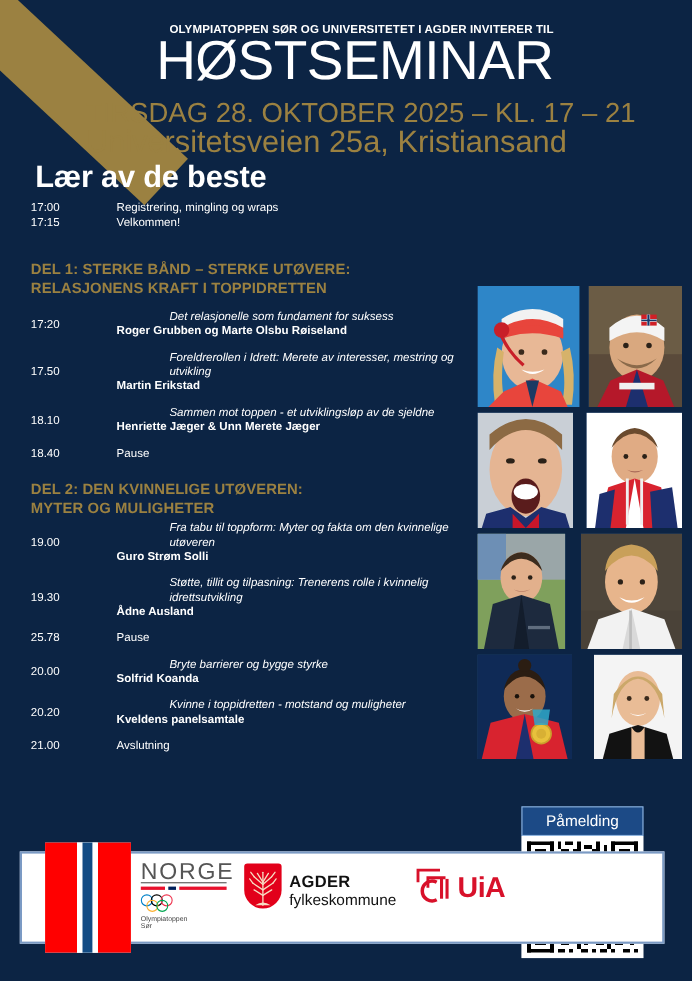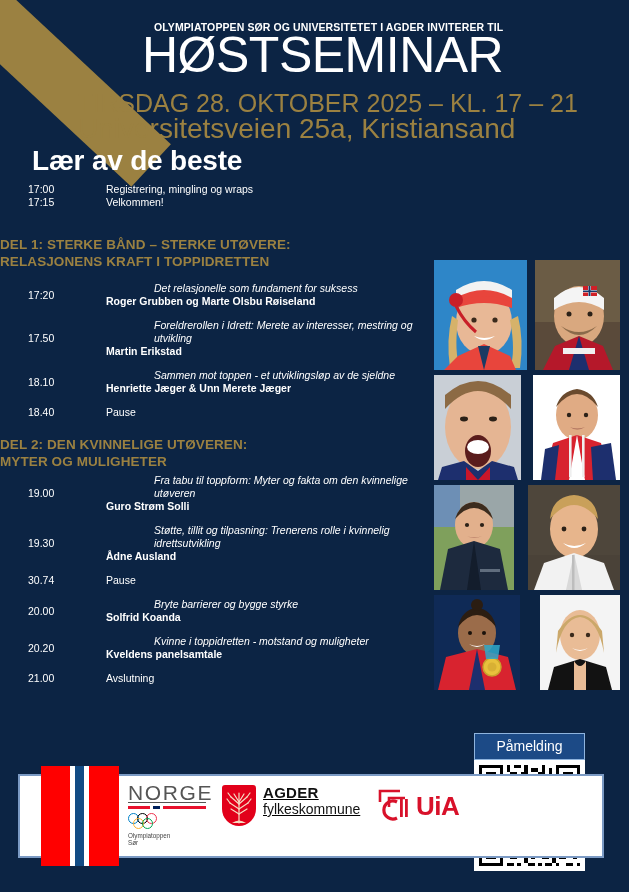--- a/index.html
+++ b/index.html
@@ -47,21 +47,21 @@
   }
   .prog{position:absolute;left:0;top:183px;width:430px;}
   .row{display:flex;align-items:center;padding:0 0 0 28px;}
   .row .t{width:78px;flex:0 0 78px;color:#ffffff;font-size:10.5px;line-height:13px;padding-top:0;}
   .row .c{flex:1;color:#ffffff;font-size:10.5px;line-height:13px;}
   .c .ttl{font-style:italic;display:block;margin-left:48px;}
   .c .spk{font-weight:bold;display:block;}
   .sep{height:11px;}
   .sep-s{height:4px;}
   .secthead{
-    color:#9b8141;font-size:13.5px;font-weight:bold;
+    padding-left:28px;color:#9b8141;font-size:13.5px;font-weight:bold;
     line-height:16.5px;letter-spacing:0.1px;
   }
   .ph{position:absolute;overflow:hidden;background:#1b3a63;}
 
   
   .footerbar{
     position:absolute;left:18px;top:774px;width:586px;height:84px;
     background:#ffffff;border:2px solid #7b9ac4;box-sizing:border-box;
   }
   .flag{position:absolute;left:41px;top:766px;width:78px;height:100px;background:#ffffff;}
@@ -74,21 +74,21 @@
   .lg-norge{position:absolute;left:128px;top:784px;width:78px;}
   .lg-norge .nw{color:#555;font-size:21px;letter-spacing:1.6px;line-height:17px;}
   .lg-norge .ul{height:1.4px;background:#555;margin:1px 0 2.5px 0;}
   .lg-norge .bars{position:relative;height:4px;margin-bottom:3px;}
   .lg-norge .bars i{position:absolute;top:0;height:3.4px;display:block;}
   .rings{position:relative;width:38px;height:17px;}
   .rings span{position:absolute;width:11px;height:11px;border-radius:50%;border:1.7px solid #000;box-sizing:border-box;}
   .lg-norge .cap{color:#444;font-size:6.3px;line-height:7.6px;margin-top:2px;}
 
   
-  .lg-agder{position:absolute;left:222px;top:785px;display:flex;align-items:flex-start;gap:7px;text-decoration:underline;}
+  .lg-agder{position:absolute;left:222px;top:785px;display:flex;align-items:flex-end;gap:7px;}
   .shield{position:relative;width:34px;height:41px;background:#e2001a;
           border-radius:3px 3px 17px 17px;overflow:hidden;}
   .shield .tree{position:absolute;left:50%;top:5px;transform:translateX(-50%);}
   .lg-agder .txt b{display:block;color:#111;font-size:15px;font-weight:bold;letter-spacing:0.3px;line-height:16px;}
   .lg-agder .txt i{display:block;color:#111;font-size:14px;font-style:normal;line-height:16px;}
 
   
   .lg-uia{position:absolute;left:376px;top:788px;display:flex;align-items:center;gap:4px;}
   .uia-mark{position:relative;width:36px;height:36px;}
   .uia-txt{color:#d8112a;font-size:26px;font-weight:bold;letter-spacing:-0.5px;line-height:26px;}
@@ -194,21 +194,21 @@
     <div class="row">
       <div class="t">19.30</div>
       <div class="c">
         <span class="ttl">Støtte, tillit og tilpasning: Trenerens rolle i kvinnelig idrettsutvikling</span>
         <span class="spk">Ådne Ausland</span>
       </div>
     </div>
     <div class="sep"></div>
 
     <div class="row">
-      <div class="t">30.74</div>
+      <div class="t">25.78</div>
       <div class="c">
         <span>Pause</span>
       </div>
     </div>
     <div class="sep"></div>
 
     <div class="row">
       <div class="t">20.00</div>
       <div class="c">
         <span class="ttl">Bryte barrierer og bygge styrke</span>

